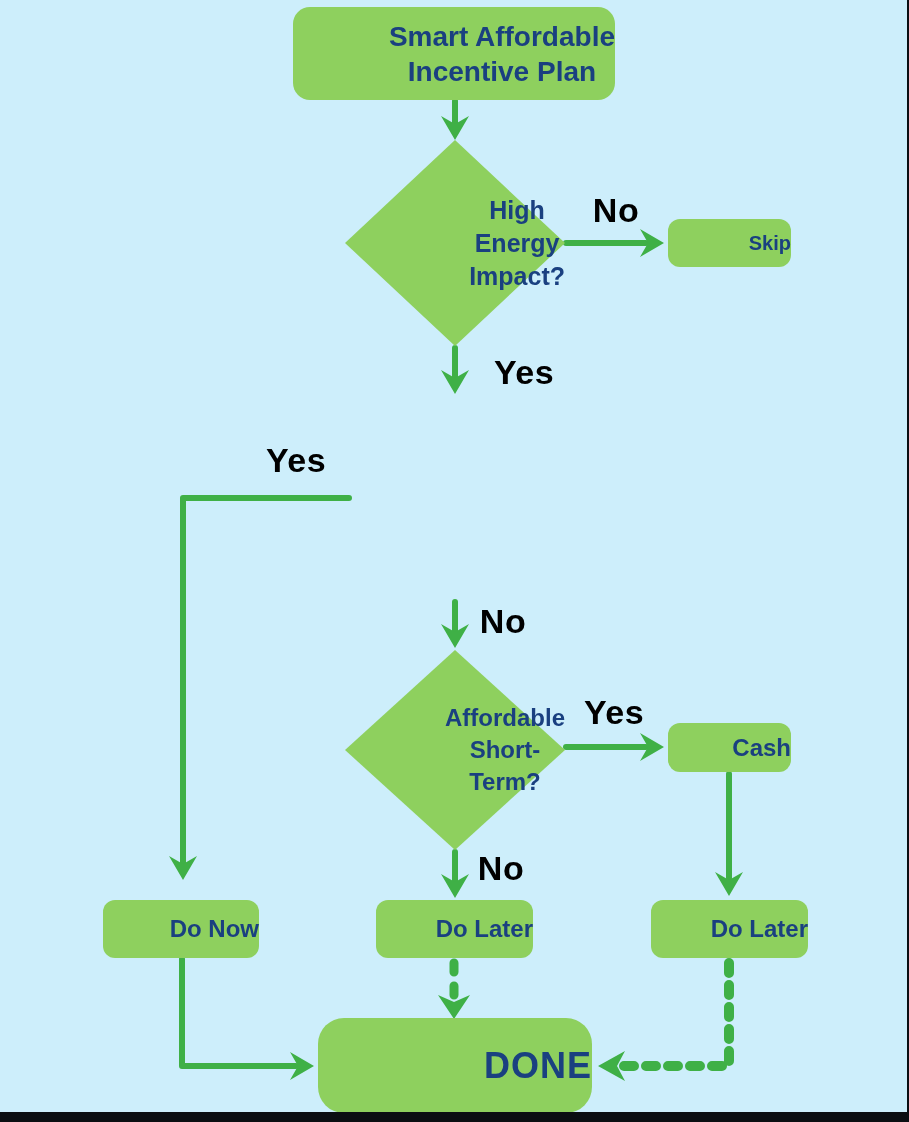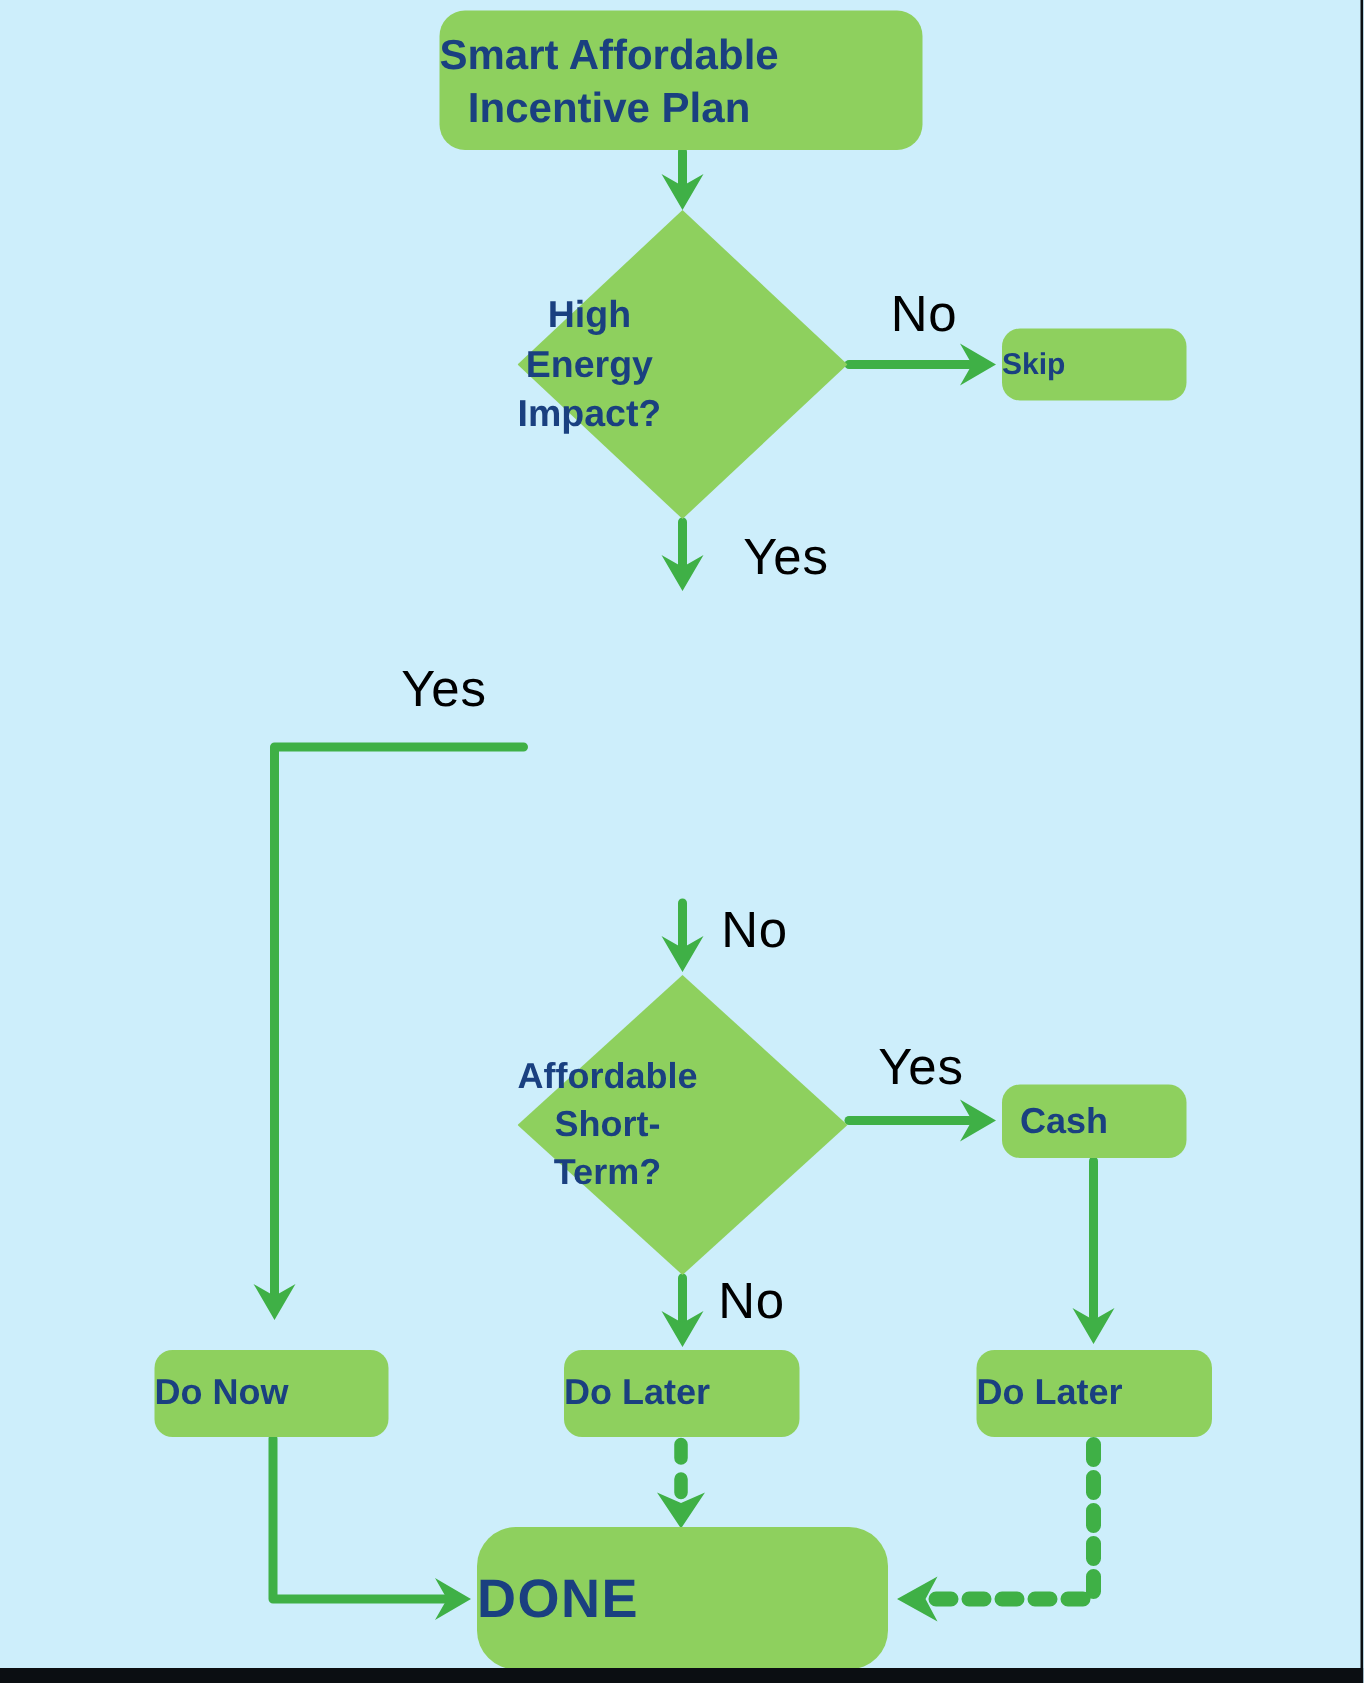--- a/index.html
+++ b/index.html
@@ -15,21 +15,21 @@
   body{
     font-family:"Liberation Sans","DejaVu Sans",sans-serif;
     background:var(--background);
   }
   .stage{
     position:relative;width:909px;height:1122px;overflow:hidden;
     background:var(--background);
   }
   .edges-svg{position:absolute;left:0;top:0;width:909px;height:1122px;}
   .node{
-    position:absolute;display:flex;align-items:center;justify-content:flex-start;
+    position:absolute;display:flex;align-items:center;justify-content:flex-end;
     text-align:center;color:var(--node-text);font-weight:bold;
     background:var(--node-fill);white-space:pre-line;
   }
   .rect{border-radius:12px;}
   .diamond{
     background:transparent;
   }
   .diamond .diamond-fill{
     position:absolute;left:0;top:0;right:0;bottom:0;
     background:var(--node-fill);
@@ -41,21 +41,21 @@
   .node-skip{left:668px;top:219px;width:123px;height:48px;font-size:20px;}
   .node-stackable{left:347px;top:397px;width:216px;height:203px;font-size:24px;line-height:1.32;}
   .node-affordable{left:345px;top:650px;width:220px;height:200px;font-size:24px;line-height:1.32;}
   .node-cash{left:668px;top:723px;width:123px;height:49px;font-size:24px;padding-left:12px;}
   .node-do-now{left:103px;top:900px;width:156px;height:58px;font-size:24px;}
   .node-do-later-mid{left:376px;top:900px;width:157px;height:58px;font-size:24px;}
   .node-do-later-right{left:651px;top:900px;width:157px;height:58px;font-size:24px;}
   .node-done{left:318px;top:1018px;width:274px;height:95px;font-size:36px;border-radius:26px;letter-spacing:1px;}
   .edge-label{
     position:absolute;transform:translate(-50%,-50%);
-    color:var(--edge-label-text);font-weight:normal;font-size:34px;
+    color:var(--edge-label-text);font-weight:bold;font-size:34px;
     letter-spacing:0.5px;
     text-align:center;
   }
   .lbl-no-skip{left:616px;top:210px;}
   .lbl-yes-stackable{left:524px;top:372px;}
   .lbl-yes-do-now{left:296px;top:460px;}
   .lbl-no-affordable{left:503px;top:621px;}
   .lbl-yes-cash{left:614px;top:712px;}
   .lbl-no-do-later{left:501px;top:868px;}
   .frame-bottom{

